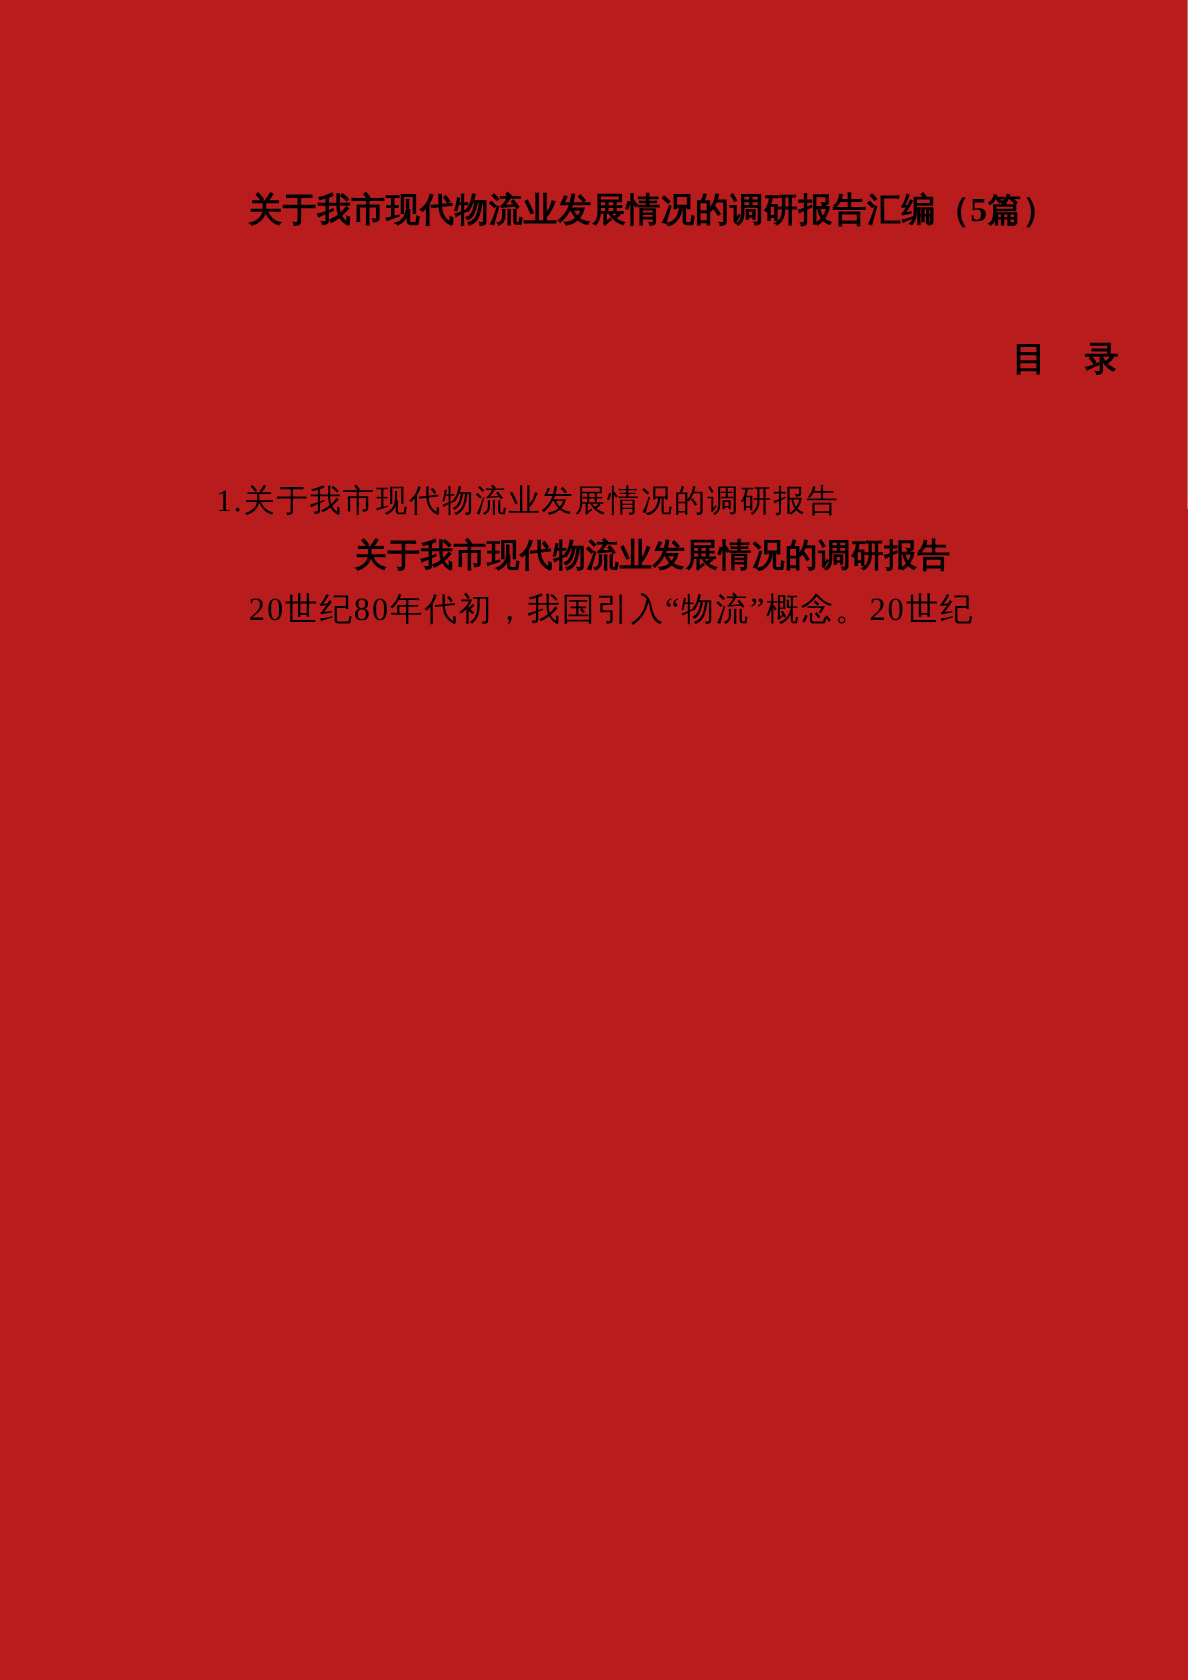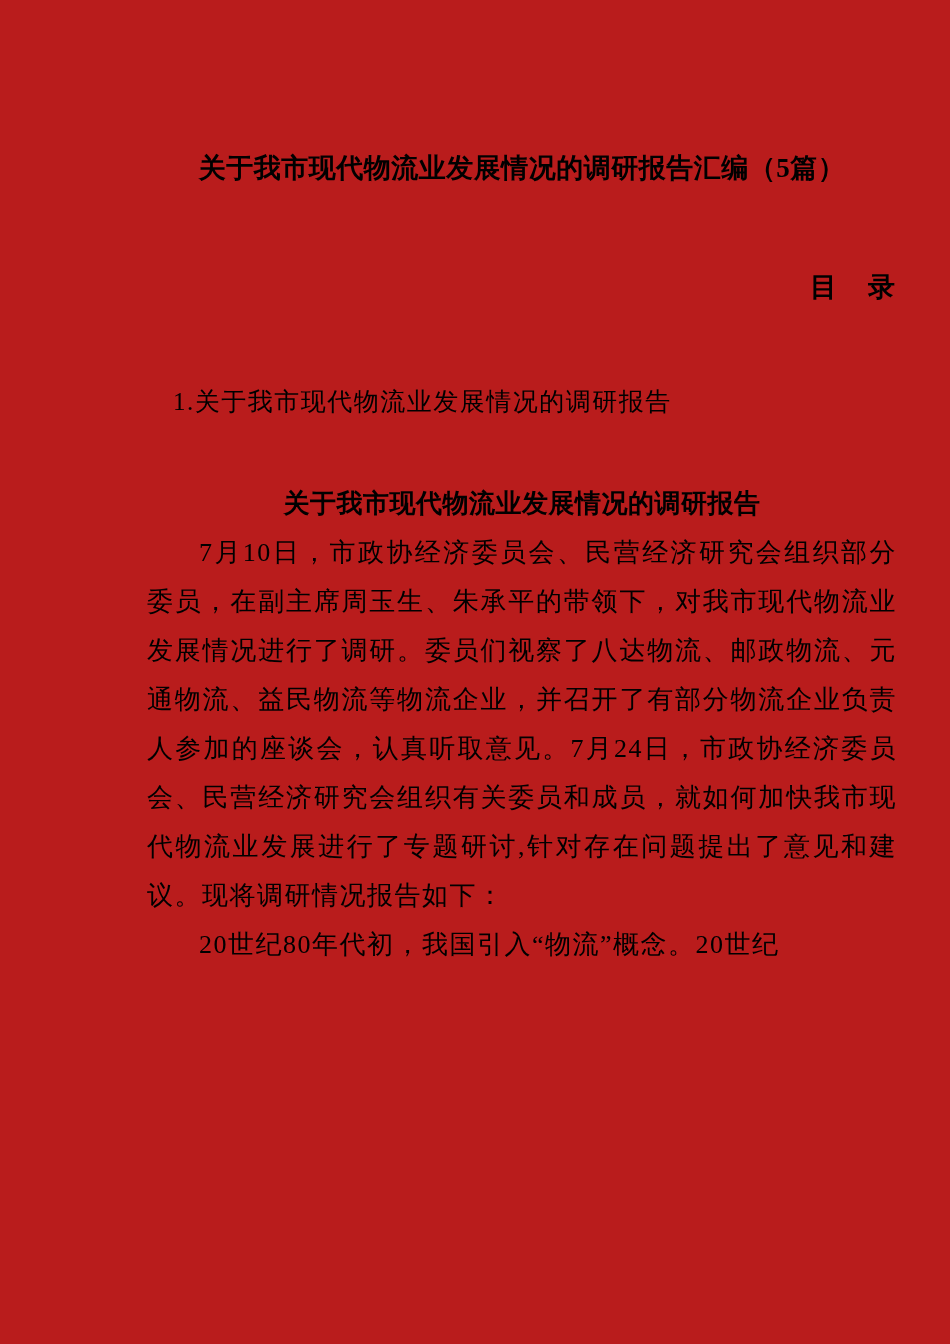--- a/index.html
+++ b/index.html
@@ -44,21 +44,20 @@
     padding: 0;
   }
   .toc-item {
     font-size: 25px;
     line-height: 50px;
     padding-left: 26px;
     letter-spacing: 1.5px;
     white-space: nowrap;
   }
   .section-heading {
-    margin-top: 59px;
     font-size: 26px;
     font-weight: bold;
     text-align: center;
     line-height: 36px;
     letter-spacing: 0.5px;
     white-space: nowrap;
   }
   .body-para {
     margin: 0;
     font-size: 26px;
@@ -79,18 +78,17 @@
   <div class="doc-title">关于我市现代物流业发展情况的调研报告汇编（5篇）</div>
 
   <div class="toc-heading">目　录</div>
 
   <ul class="toc-list">
     <li class="toc-item">1.关于我市现代物流业发展情况的调研报告</li>
   </ul>
 
   <div class="section-heading">关于我市现代物流业发展情况的调研报告</div>
 
-  <p class="body-para first">7月10日，市政协经济委员会、民营经济研究会组织部分委员，在副主席周玉生、朱承平的带领下，对我市现代物流业发展情况进行了调研。委员们视察了八达物流、邮政物流、元通物流、益民物流等物流企业，并召开了有部分物流企业负责人参加的座谈会，认真听取意见。7月24日，市政协经济委员会、民营经济研究会组织有关委员和成员，就如何加快我市现代物流业发展进行了专题研讨,针对存在问题提出了意见和建议。现将调研情况报告如下：</p>
 
 
   <p class="body-para">20世纪80年代初，我国引入“物流”概念。20世纪</p>
 
 </div>
 
 </body></html>

